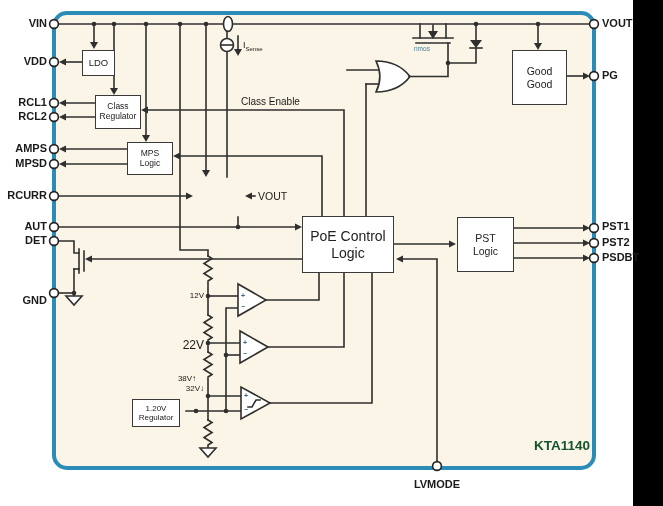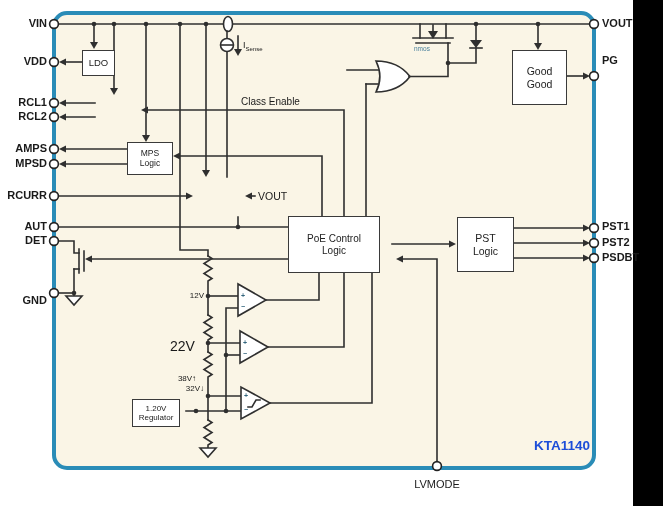--- a/index.html
+++ b/index.html
@@ -10,21 +10,21 @@
   svg.wires .w{stroke:#2f2f2f;stroke-width:1.6;fill:none;stroke-linecap:square;}
   svg.wires .arrow{fill:#2f2f2f;stroke:none;}
   svg.wires .dot{fill:#2f2f2f;}
   svg.wires .sym{fill:#ffffff;stroke:#2f2f2f;stroke-width:1.6;}
   .block{position:absolute;background:#ffffff;border:1.5px solid #3a3a3a;display:flex;
          flex-direction:column;align-items:center;justify-content:center;text-align:center;
          line-height:1.15;color:#222;}
   .lbl{position:absolute;white-space:nowrap;color:#1a1a1a;}
   .pin-l{position:absolute;left:0;width:47px;text-align:right;font-size:11px;font-weight:700;}
   .pin-r{position:absolute;left:602px;font-size:11px;font-weight:700;}
-  .part{position:absolute;font-size:13.5px;font-weight:700;color:#1d4ed8;}
+  .part{position:absolute;font-size:13.5px;font-weight:700;color:#14532d;}
   .tiny{font-size:7px;color:#33667e;font-weight:700;line-height:1;}
   sub{font-size:6px;}
 </style>
 </head>
 <body>
 
 <div class="stage">
   <div class="black-strip"></div>
 
   <svg class="wires" width="663" height="506" viewBox="0 0 663 506">
@@ -211,25 +211,29 @@
         <circle cx="594" cy="228" r="4.4"></circle>
       <circle cx="594" cy="243" r="4.4"></circle>
         <circle cx="594" cy="258" r="4.4"></circle>
       <circle cx="437" cy="466" r="4.4"></circle>
     </g>
   </svg>
 
   <div class="block" style="left:82px;top:50px;width:31px;height:24px;font-size:9.5px">
     <span>LDO</span>
     </div>
+  <div class="block" style="left:95px;top:95px;width:44px;height:32px;font-size:8.5px">
+    <span>Class</span>
+    <span>Regulator</span>
+    </div>
   <div class="block" style="left:127px;top:142px;width:44px;height:31px;font-size:8.5px">
     <span>MPS</span>
     <span>Logic</span>
     </div>
-  <div class="block" style="left:288px;top:216px;width:90px;height:55px;font-size:10px">
+  <div class="block" style="left:302px;top:216px;width:90px;height:55px;font-size:14px">
     <span>PoE Control</span>
     <span>Logic</span>
     </div>
   <div class="block" style="left:457px;top:217px;width:55px;height:53px;font-size:10.5px">
     <span>PST</span>
     <span>Logic</span>
     </div>
   <div class="block" style="left:512px;top:50px;width:53px;height:53px;font-size:10.5px">
     <span>Good</span>
     <span>Good</span>
@@ -244,34 +248,34 @@
   <div class="pin-l" style="top:96px">RCL1</div>
   <div class="pin-l" style="top:110px">RCL2</div>
   <div class="pin-l" style="top:142px">AMPS</div>
   <div class="pin-l" style="top:157px">MPSD</div>
   <div class="pin-l" style="top:189px">RCURR</div>
   <div class="pin-l" style="top:220px">AUT</div>
   <div class="pin-l" style="top:234px">DET</div>
   <div class="pin-l" style="top:294px">GND</div>
 
   <div class="pin-r" style="top:17px">VOUT</div>
-  <div class="pin-r" style="top:54px">PG</div>
+  <div class="pin-r" style="top:69px">PG</div>
   <div class="pin-r" style="top:220px">PST1</div>
   <div class="pin-r" style="top:236px">PST2</div>
   <div class="pin-r" style="top:251px">PSDBT</div>
 
-  <div class="lbl" style="left:407px;top:478px;width:60px;text-align:center;font-size:11px;font-weight:400">LVMODE</div>
+  <div class="lbl" style="left:407px;top:478px;width:60px;text-align:center;font-size:11px;font-weight:700">LVMODE</div>
 
   <div class="lbl" style="left:241px;top:96px;font-size:10px">Class Enable</div>
   <div class="lbl" style="left:258px;top:190px;font-size:10.5px">VOUT</div>
   <div class="lbl" style="left:414px;top:45px;font-size:6.5px;color:#49809c">nmos</div>
   <div class="lbl" style="left:243px;top:40px;font-size:9px">
     <span>I</span><sub>Sense</sub></div>
   <div class="lbl" style="left:170px;top:291px;width:34px;text-align:right;font-size:8px">12V</div>
-  <div class="lbl" style="left:170px;top:338px;width:34px;font-size:14px">22V</div>
+  <div class="lbl" style="left:170px;top:338px;width:34px;text-align:right;font-size:12px">22V</div>
   <div class="lbl" style="left:170px;top:374px;width:34px;text-align:center;font-size:8px">38V↑</div>
   <div class="lbl" style="left:170px;top:384px;width:34px;text-align:right;font-size:8px">32V↓</div>
 
   <div class="lbl tiny" style="left:241px;top:292px">+</div>
   <div class="lbl tiny" style="left:241px;top:303px">−</div>
   <div class="lbl tiny" style="left:243px;top:339px">+</div>
   <div class="lbl tiny" style="left:243px;top:350px">−</div>
   <div class="lbl tiny" style="left:244px;top:392px">+</div>
   <div class="lbl tiny" style="left:244px;top:406px">−</div>
 

